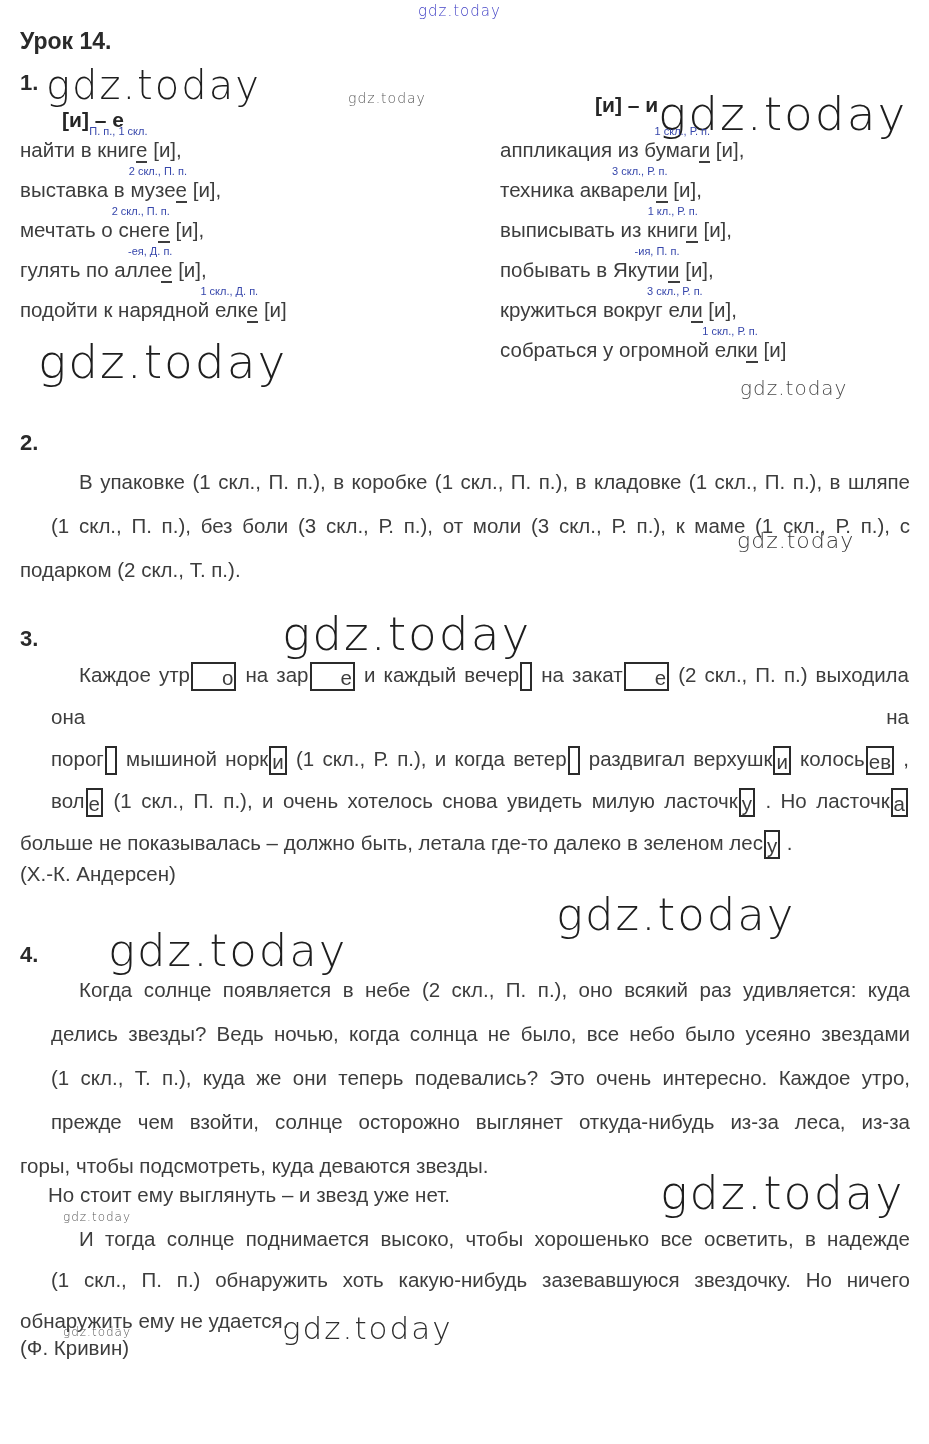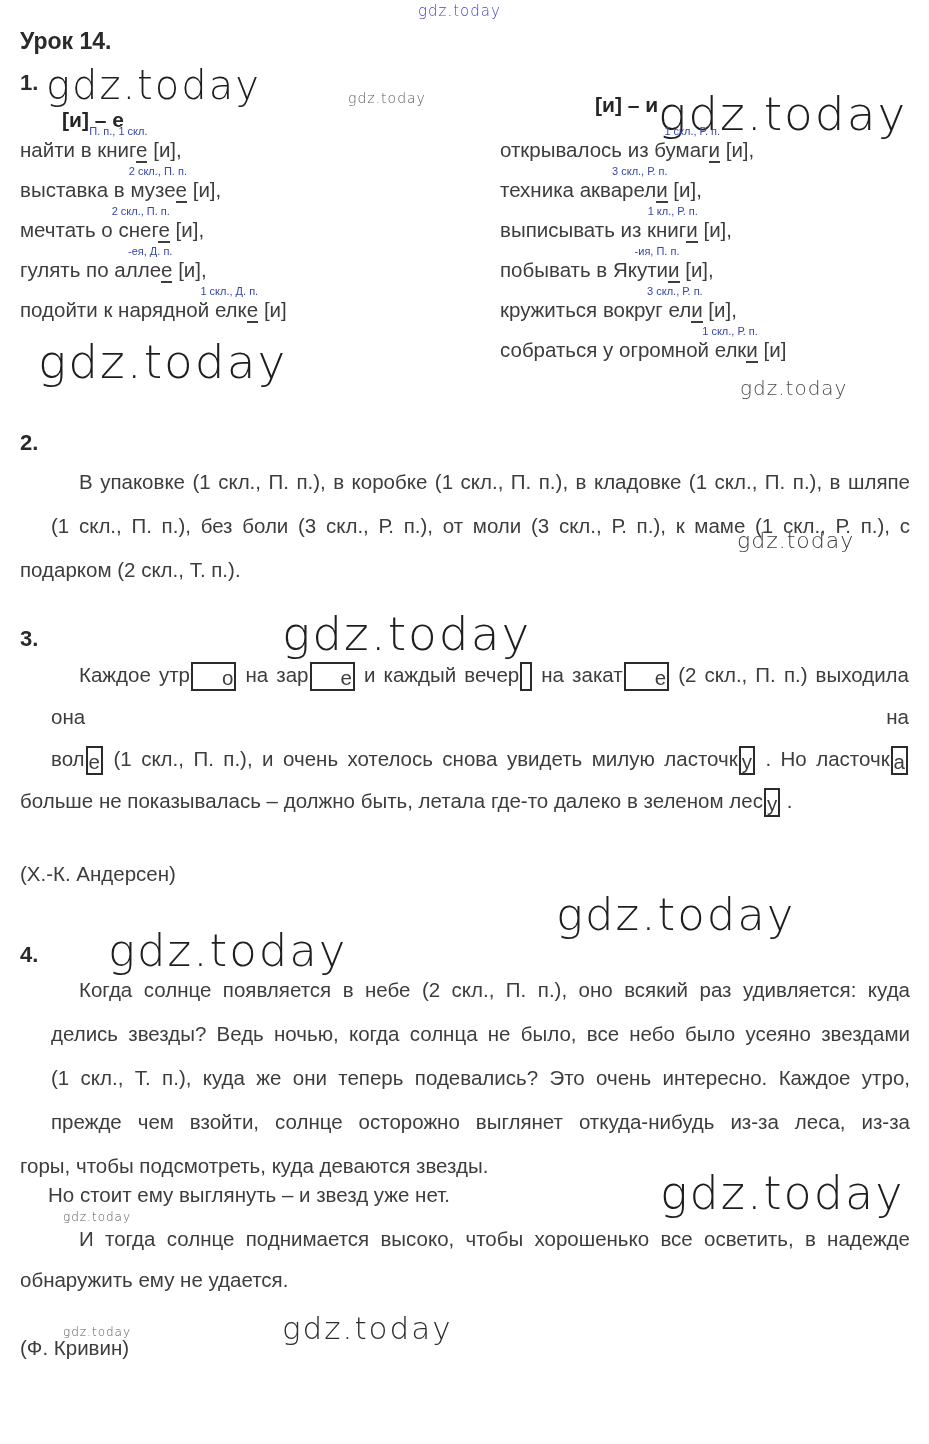--- a/index.html
+++ b/index.html
@@ -104,48 +104,50 @@
 <div class="abs col-header ch-left">[и] – е</div>
 <div class="abs col-header ch-right">[и] – и</div>
 <div class="abs ex1col ex1col-left" id="ex1-left">
     <div class="phrase"><span>найти в книг</span><span class="u">е</span><span class="annwrap"><span class="ann">П. п., 1 скл.</span></span><span> [и],</span></div>
     <div class="phrase"><span>выставка в музе</span><span class="u">е</span><span class="annwrap"><span class="ann">2 скл., П. п.</span></span><span> [и],</span></div>
     <div class="phrase"><span>мечтать о снег</span><span class="u">е</span><span class="annwrap"><span class="ann">2 скл., П. п.</span></span><span> [и],</span></div>
     <div class="phrase"><span>гулять по алле</span><span class="u">е</span><span class="annwrap"><span class="ann">-ея, Д. п.</span></span><span> [и],</span></div>
     <div class="phrase"><span>подойти к нарядной елк</span><span class="u">е</span><span class="annwrap"><span class="ann">1 скл., Д. п.</span></span><span> [и]</span></div>
   </div>
 <div class="abs ex1col ex1col-right" id="ex1-right">
-    <div class="phrase"><span>открывалось из бумаг</span><span class="u">и</span><span class="annwrap"><span class="ann">1 скл., Р. п.</span></span><span> [и],</span></div>
+    <div class="phrase"><span>аппликация из бумаг</span><span class="u">и</span><span class="annwrap"><span class="ann">1 скл., Р. п.</span></span><span> [и],</span></div>
     <div class="phrase"><span>техника акварел</span><span class="u">и</span><span class="annwrap"><span class="ann">3 скл., Р. п.</span></span><span> [и],</span></div>
     <div class="phrase"><span>выписывать из книг</span><span class="u">и</span><span class="annwrap"><span class="ann">1 кл., Р. п.</span></span><span> [и],</span></div>
     <div class="phrase"><span>побывать в Якути</span><span class="u">и</span><span class="annwrap"><span class="ann">-ия, П. п.</span></span><span> [и],</span></div>
     <div class="phrase"><span>кружиться вокруг ел</span><span class="u">и</span><span class="annwrap"><span class="ann">3 скл., Р. п.</span></span><span> [и],</span></div>
     <div class="phrase"><span>собраться у огромной елк</span><span class="u">и</span><span class="annwrap"><span class="ann">1 скл., Р. п.</span></span><span> [и]</span></div>
   </div>
 
 <div class="abs para ex2-para" id="ex2-para">
     <div class="tline jline indent">В упаковке (1 скл., П. п.), в коробке (1 скл., П. п.), в кладовке (1 скл., П. п.), в шляпе</div>
     <div class="tline jline">(1 скл., П. п.), без боли (3 скл., Р. п.), от моли (3 скл., Р. п.), к маме (1 скл., Р. п.), с</div>
     <div class="tline">подарком (2 скл., Т. п.).</div>
   </div>
 
 <div class="abs para ex3-para" id="ex3-para">
     <div class="tline jline indent"><span>Каждое утр</span><span class="box-seg">о</span><span> на зар</span><span class="box-seg">е</span><span> и каждый вечер</span><span class="box-seg"></span><span> на закат</span><span class="box-seg">е</span><span> (2 скл., П. п.) выходила она на</span></div>
+    <div class="tline jline"><span>порог</span><span class="box-seg"></span><span> мышиной норк</span><span class="box-seg">и</span><span> (1 скл., Р. п.), и когда ветер</span><span class="box-seg"></span><span> раздвигал верхушк</span><span class="box-seg">и</span><span> колось</span><span class="box-seg">ев</span><span> ,</span></div>
     <div class="tline jline"><span>вол</span><span class="box-seg">е</span><span> (1 скл., П. п.), и очень хотелось снова увидеть милую ласточк</span><span class="box-seg">у</span><span> . Но ласточк</span><span class="box-seg">а</span></div>
     <div class="tline"><span>больше не показывалась – должно быть, летала где-то далеко в зеленом лес</span><span class="box-seg">у</span><span> .</span></div>
   </div>
 <div class="abs attr attr1">(Х.-К. Андерсен)</div>
 
 <div class="abs para ex4-p1" id="ex4-p1">
     <div class="tline jline indent">Когда солнце появляется в небе (2 скл., П. п.), оно всякий раз удивляется: куда</div>
     <div class="tline jline">делись звезды? Ведь ночью, когда солнца не было, все небо было усеяно звездами</div>
     <div class="tline jline">(1 скл., Т. п.), куда же они теперь подевались? Это очень интересно. Каждое утро,</div>
     <div class="tline jline">прежде чем взойти, солнце осторожно выглянет откуда-нибудь из-за леса, из-за</div>
     <div class="tline">горы, чтобы подсмотреть, куда деваются звезды.</div>
   </div>
 <div class="abs para ex4-p2" id="ex4-p2">
     <div class="tline indent">Но стоит ему выглянуть – и звезд уже нет.</div>
   </div>
 <div class="abs para ex4-p3" id="ex4-p3">
     <div class="tline jline indent">И тогда солнце поднимается высоко, чтобы хорошенько все осветить, в надежде</div>
+    <div class="tline jline">(1 скл., П. п.) обнаружить хоть какую-нибудь зазевавшуюся звездочку. Но ничего</div>
     <div class="tline">обнаружить ему не удается.</div>
   </div>
 <div class="abs attr attr2">(Ф. Кривин)</div>
 
 </body></html>

